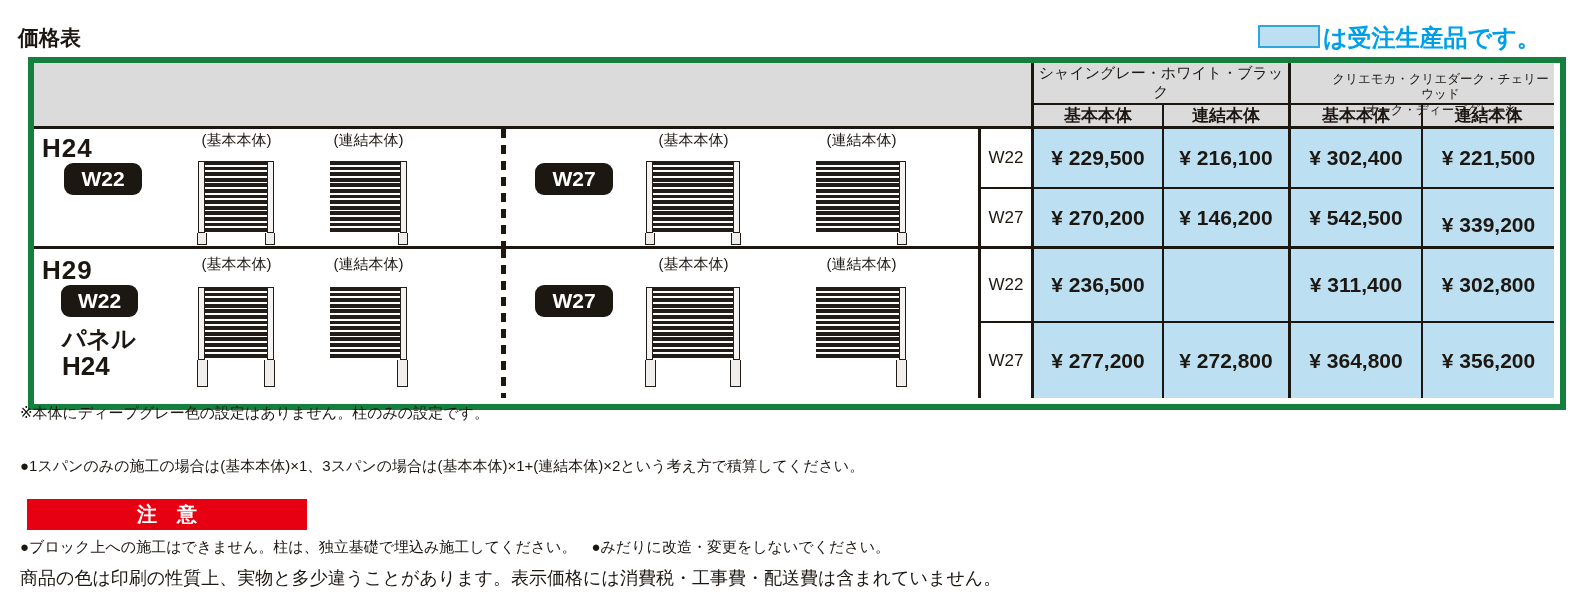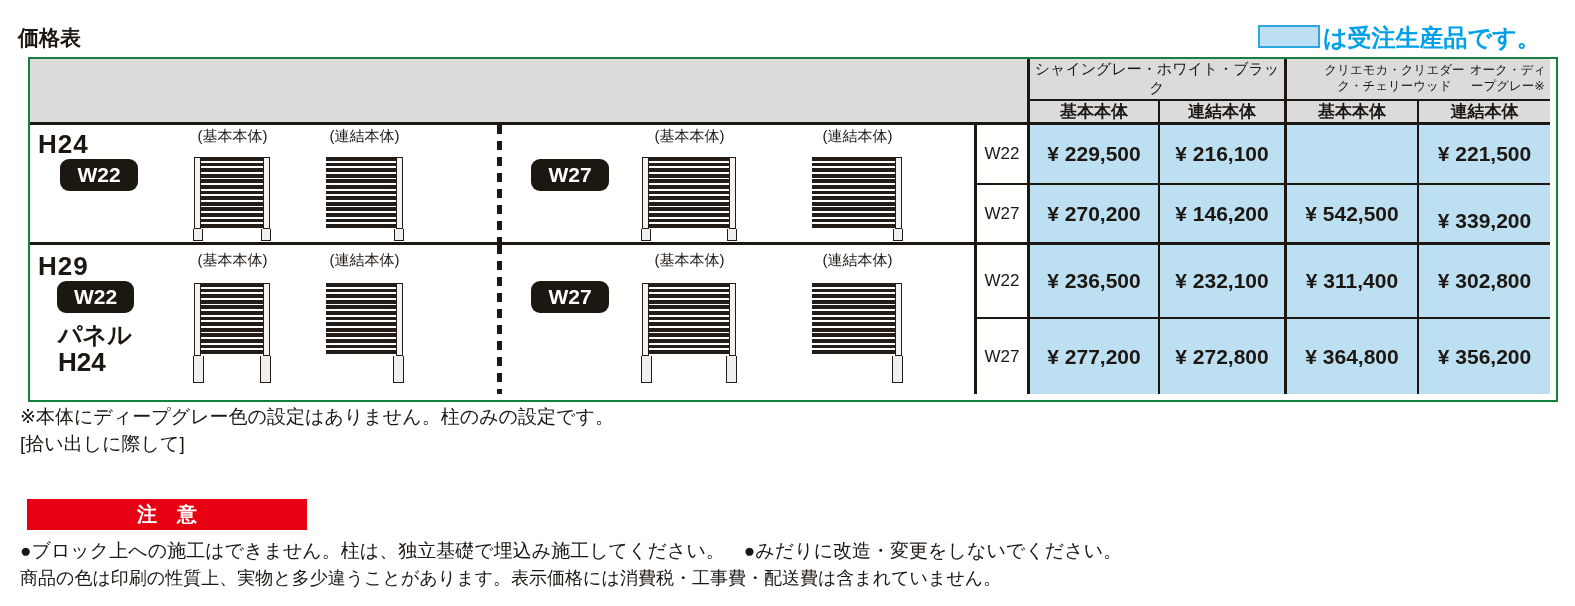--- a/index.html
+++ b/index.html
@@ -3,59 +3,59 @@
 <meta charset="utf-8">
 <style>
   html,body{margin:0;padding:0;background:#ffffff;}
   .canvas{position:relative;width:1575px;height:606px;background:#ffffff;overflow:hidden;
           font-family:"Liberation Sans","DejaVu Sans",sans-serif;color:#1d1712;border-radius:11px;}
   .abs{position:absolute;box-sizing:border-box;}
   .line{position:absolute;background:#1d1712;}
   .cell{position:absolute;display:flex;align-items:center;justify-content:center;box-sizing:border-box;}
   .page-title{font-size:21px;font-weight:bold;}
   .legend-text{font-size:24px;font-weight:bold;color:#00A0E9;white-space:nowrap;}
-  .price-table{position:absolute;border:2px solid #15803d;background:#ffffff;}
+  .price-table{position:absolute;border:6px solid #15803d;background:#ffffff;}
   .group-header{font-size:15px;color:#1d1712;text-align:center;}
   .group-header2{font-size:12.5px;line-height:1.25;text-align:center;}
   .sub-cell{font-size:17px;font-weight:bold;}
   .size-cell{font-size:17px;}
   .price-cell{font-size:21px;font-weight:bold;white-space:nowrap;}
   .sec-title{position:absolute;font-size:26px;font-weight:bold;letter-spacing:1px;}
   .sec-sub{position:absolute;font-size:24px;font-weight:bold;}
   .badge{position:absolute;background:#1d1712;color:#ffffff;border-radius:9px;
          display:flex;align-items:center;justify-content:center;font-size:21px;font-weight:bold;}
   .panel-label{position:absolute;font-size:15px;text-align:center;white-space:nowrap;}
   .panel{position:absolute;}
   .louver{position:absolute;left:0;right:0;top:0;bottom:0;
           background:repeating-linear-gradient(to bottom,#241d17 0 3.8px,#ffffff 3.8px 5.6px);}
   .rail{position:absolute;top:0;bottom:0;width:7px;background:#f4f3f1;border:1px solid #241d17;box-sizing:border-box;}
   .foot{position:absolute;width:10px;height:12px;bottom:-12px;background:#f0efed;border:1px solid #241d17;border-top:none;box-sizing:border-box;}
   .leg{position:absolute;width:11px;height:27px;bottom:-27px;background:#f0efed;border:1px solid #241d17;border-top:none;box-sizing:border-box;}
   .dashed{position:absolute;width:5px;background:repeating-linear-gradient(to bottom,#1d1712 0 9px,transparent 9px 16px);}
-  .note{position:absolute;font-size:19px;white-space:nowrap;}
+  .note{position:absolute;font-size:15px;white-space:nowrap;}
   .caution-banner{position:absolute;background:#E60012;display:flex;align-items:center;justify-content:center;}
   .caution-title{color:#ffffff;font-size:20px;font-weight:bold;}
 </style>
 </head>
 <body>
 
 <div class="canvas">
 
   <div class="abs page-title" style="left:18px;top:24px;">価格表</div>
 
   <div class="abs" style="left:1258px;top:25px;width:62px;height:23px;background:#BCE0F2;border:2px solid #2EA7E0;"></div>
   <div class="abs legend-text" style="left:1323px;top:22px;">は受注生産品です。</div>
 
   <div class="price-table" style="left:28px;top:57px;width:1526px;height:341px;">
 
     <div class="abs" style="left:0;top:0;width:1520px;height:63px;background:#DBDBDC;"></div>
     <div class="abs" style="left:1000px;top:66px;width:520px;height:269px;background:#BCE0F2;"></div>
 
     <div class="cell group-header" style="left:1000px;top:0;width:254px;height:40px;">シャイングレー・ホワイト・ブラック</div>
-    <div class="cell group-header2" style="left:1257px;top:0;width:263px;height:40px;flex-direction:row;padding-left:36px;">
+    <div class="cell group-header2" style="left:1257px;top:12px;width:263px;height:40px;flex-direction:column;padding-left:36px;">
       <span>クリエモカ・クリエダーク・チェリーウッド</span>
       <span>オーク・ディープグレー※</span>
     </div>
     <div class="cell sub-cell" style="left:1000px;top:42px;width:128px;height:21px;">基本本体</div>
     <div class="cell sub-cell" style="left:1130px;top:42px;width:124px;height:21px;">連結本体</div>
     <div class="cell sub-cell" style="left:1257px;top:42px;width:130px;height:21px;">基本本体</div>
     <div class="cell sub-cell" style="left:1389px;top:42px;width:131px;height:21px;">連結本体</div>
 
     <div class="sec-title" style="left:8px;top:70px;">H24</div>
     <div class="badge" style="left:30px;top:100px;width:78px;height:32px;">W22</div>
@@ -132,29 +132,29 @@
       <div class="leg" style="right:-1px;"></div>
     </div>
 
     <div class="cell size-cell" style="left:947px;top:66px;width:50px;height:58px;">W22</div>
     <div class="cell size-cell" style="left:947px;top:126px;width:50px;height:57px;">W27</div>
     <div class="cell size-cell" style="left:947px;top:186px;width:50px;height:72px;">W22</div>
     <div class="cell size-cell" style="left:947px;top:260px;width:50px;height:75px;">W27</div>
 
     <div class="cell price-cell" style="left:1000px;top:66px;width:128px;height:58px;">¥ 229,500</div>
     <div class="cell price-cell" style="left:1130px;top:66px;width:124px;height:58px;">¥ 216,100</div>
+    <div class="cell price-cell" style="left:1257px;top:66px;width:130px;height:58px;">¥ 302,400</div>
     <div class="cell price-cell" style="left:1389px;top:66px;width:131px;height:58px;">¥ 221,500</div>
 
     <div class="cell price-cell" style="left:1000px;top:126px;width:128px;height:57px;">¥ 270,200</div>
     <div class="cell price-cell" style="left:1130px;top:126px;width:124px;height:57px;">¥ 146,200</div>
     <div class="cell price-cell" style="left:1257px;top:126px;width:130px;height:57px;">¥ 542,500</div>
     <div class="cell price-cell" style="left:1389px;top:126px;width:131px;height:72px;">¥ 339,200</div>
 
     <div class="cell price-cell" style="left:1000px;top:186px;width:128px;height:72px;">¥ 236,500</div>
-    <div class="cell price-cell" style="left:1130px;top:186px;width:124px;height:72px;">¥ 232,100</div>
     <div class="cell price-cell" style="left:1257px;top:186px;width:130px;height:72px;">¥ 311,400</div>
     <div class="cell price-cell" style="left:1389px;top:186px;width:131px;height:72px;">¥ 302,800</div>
 
     <div class="cell price-cell" style="left:1000px;top:260px;width:128px;height:75px;">¥ 277,200</div>
     <div class="cell price-cell" style="left:1130px;top:260px;width:124px;height:75px;">¥ 272,800</div>
     <div class="cell price-cell" style="left:1257px;top:260px;width:130px;height:75px;">¥ 364,800</div>
     <div class="cell price-cell" style="left:1389px;top:260px;width:131px;height:75px;">¥ 356,200</div>
 
     <div class="line" style="left:1000px;top:40px;width:520px;height:2px;"></div>
     <div class="line" style="left:0;top:63px;width:1520px;height:3px;"></div>
@@ -162,21 +162,21 @@
     <div class="line" style="left:0;top:183px;width:1520px;height:3px;"></div>
     <div class="line" style="left:944px;top:258px;width:576px;height:2px;"></div>
     <div class="line" style="left:944px;top:66px;width:3px;height:269px;"></div>
     <div class="line" style="left:997px;top:0;width:3px;height:335px;"></div>
     <div class="line" style="left:1128px;top:40px;width:2px;height:295px;"></div>
     <div class="line" style="left:1254px;top:0;width:3px;height:335px;"></div>
     <div class="line" style="left:1387px;top:40px;width:2px;height:295px;"></div>
   </div>
 
   <div class="note" style="left:20px;top:404px;">※本体にディープグレー色の設定はありません。柱のみの設定です。</div>
-  <div class="note" style="left:20px;top:431px;">[拾い出しに際して]</div>
+  <div class="note" style="left:20px;top:457px;">●1スパンのみの施工の場合は(基本本体)×1、3スパンの場合は(基本本体)×1+(連結本体)×2という考え方で積算してください。</div>
 
   <div class="caution-banner" style="left:27px;top:499px;width:280px;height:31px;">
     <span class="caution-title">注　意</span>
   </div>
   <div class="note" style="left:20px;top:538px;">●ブロック上への施工はできません。柱は、独立基礎で埋込み施工してください。　●みだりに改造・変更をしないでください。</div>
   <div class="note" style="left:20px;top:566px;font-size:18px;">商品の色は印刷の性質上、実物と多少違うことがあります。表示価格には消費税・工事費・配送費は含まれていません。</div>
 
 </div>
 
 </body></html>

